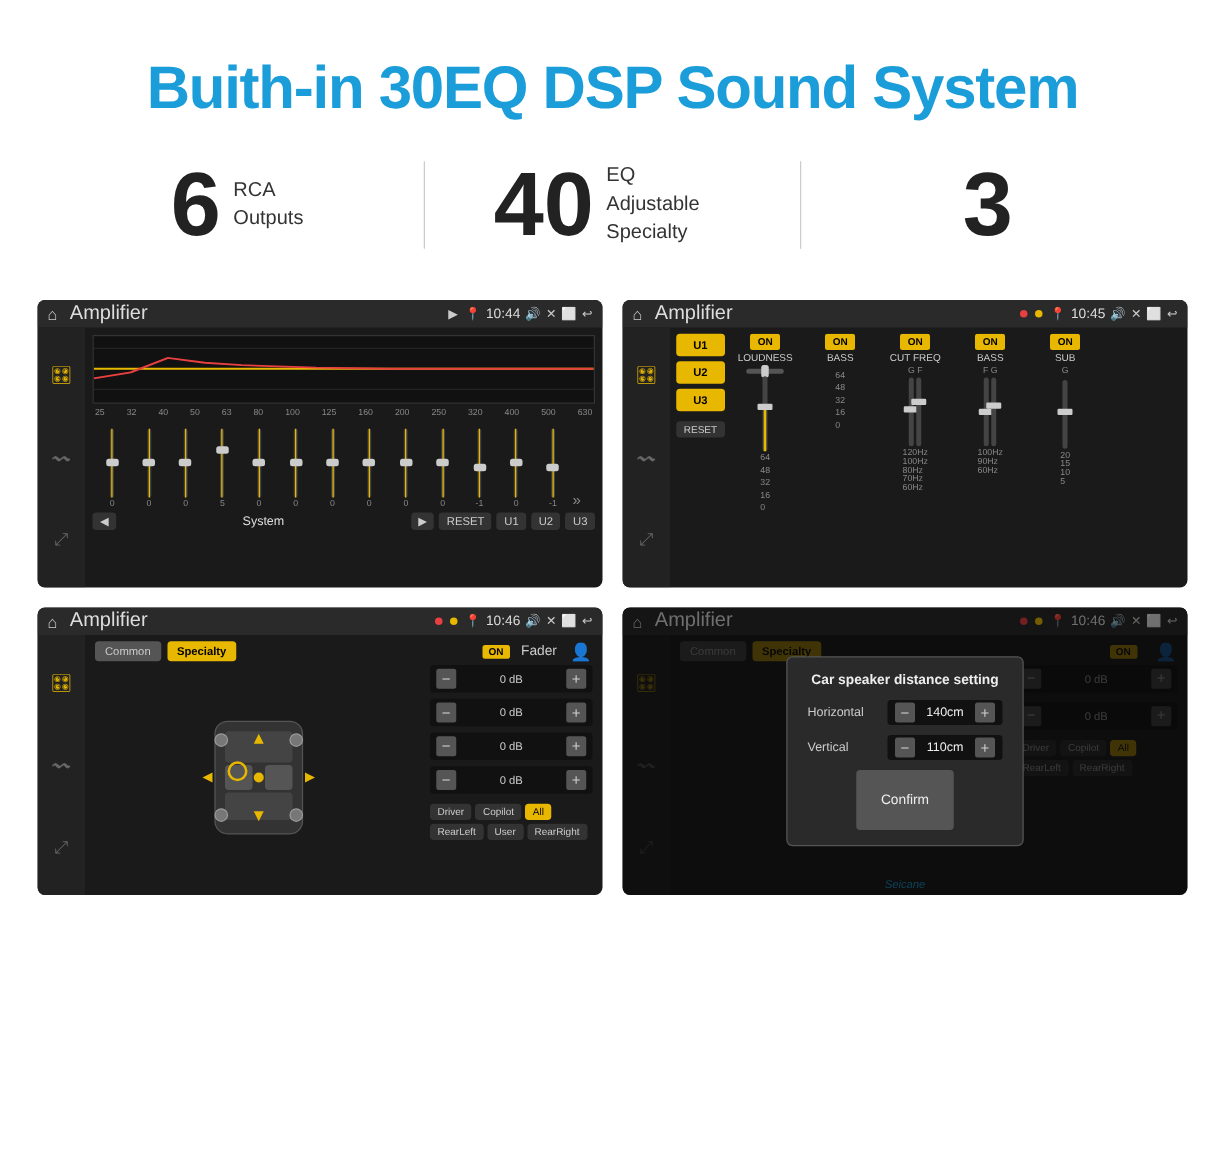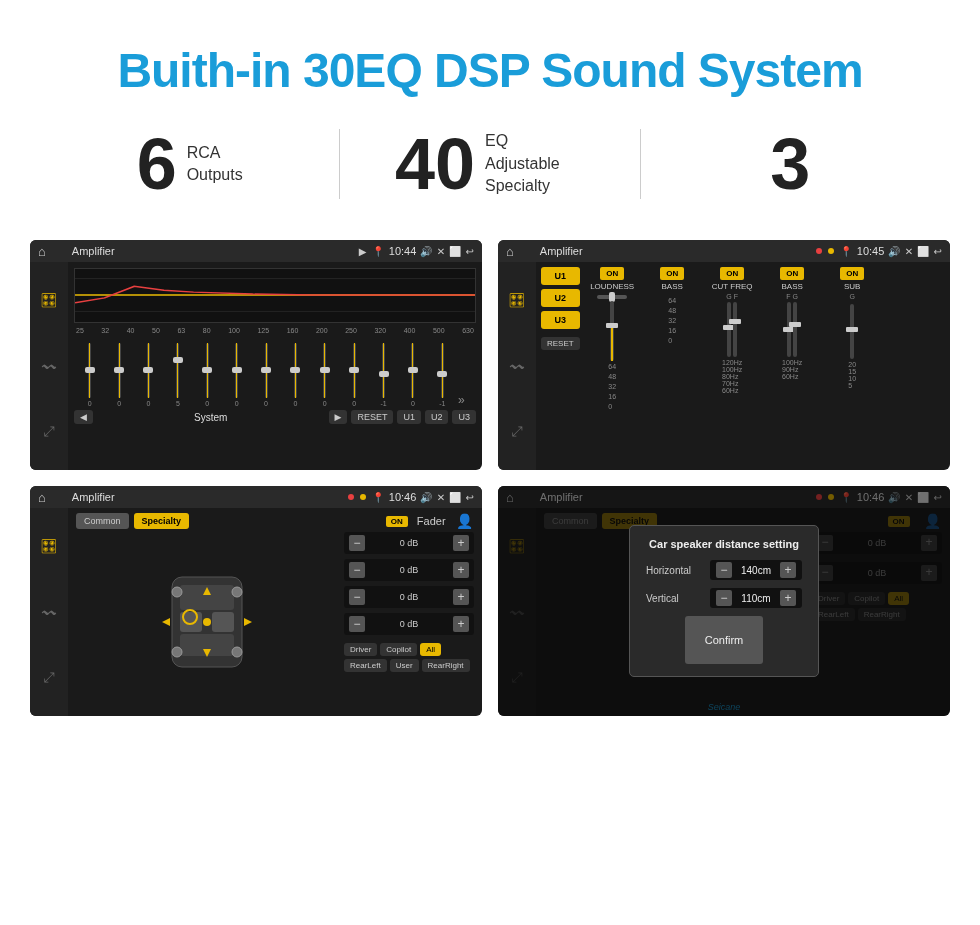--- a/index.html
+++ b/index.html
@@ -81,21 +81,21 @@
     .status-bar {
       display: flex;
       align-items: center;
       background: #2a2a2a;
       padding: 3px 8px;
       gap: 6px;
       height: 22px;
       flex-shrink: 0;
     }
     .status-home-icon { color: #ccc; font-size: 13px; }
-    .status-title { color: #ddd; font-size: 11px; flex: 1; margin-left: 20px; }
+    .status-title { color: #ddd; font-size: 16px; flex: 1; margin-left: 4px; }
     .status-icons { color: #ccc; font-size: 10px; display: flex; gap: 4px; align-items: center; }
     .status-time { color: #ddd; font-size: 11px; }
     .status-dot { width: 6px; height: 6px; border-radius: 50%; background: #e8b800; display: inline-block; }
     .status-dot-red { width: 6px; height: 6px; border-radius: 50%; background: #e84040; display: inline-block; }
 
     
     .eq-screen-content {
       display: flex;
       flex: 1;
       overflow: hidden;

